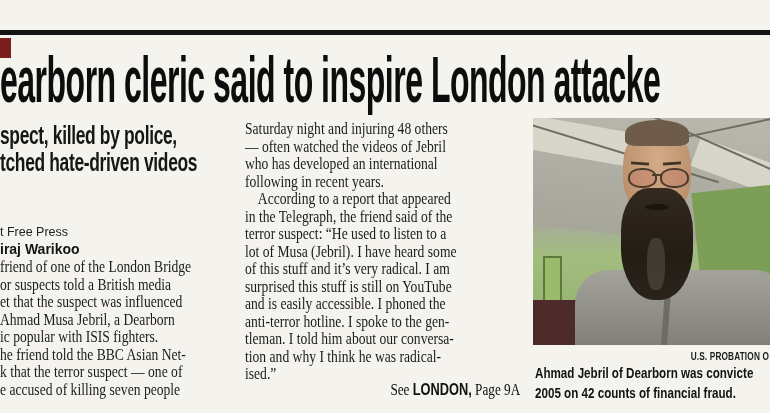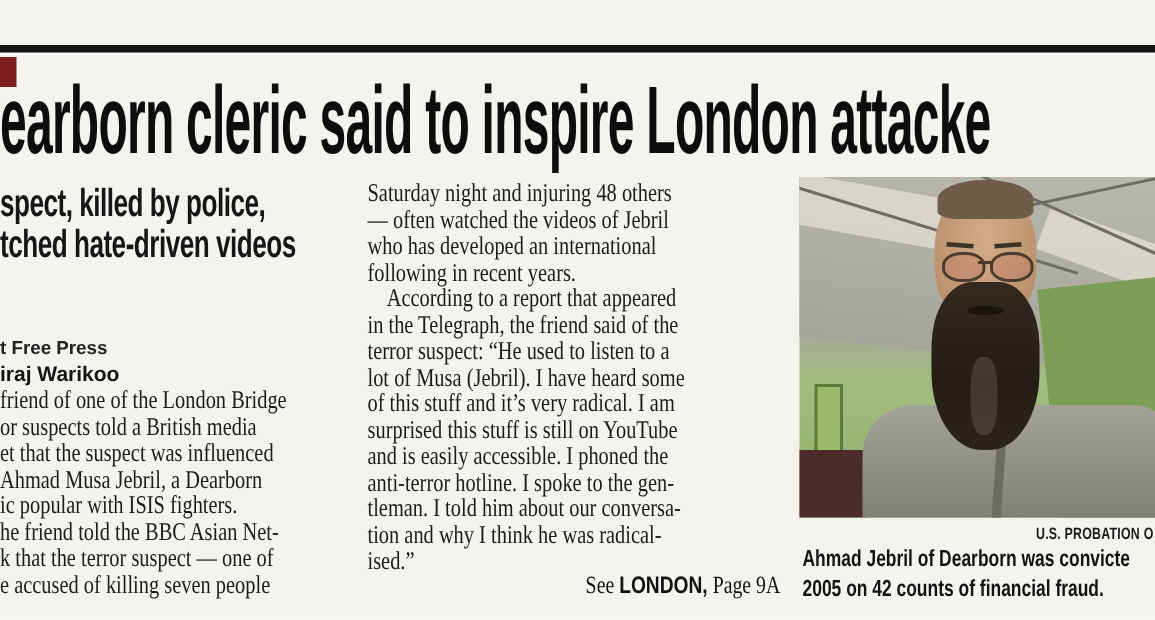--- a/index.html
+++ b/index.html
@@ -17,21 +17,21 @@
     font-size:64px;font-weight:bold;letter-spacing:-1px;white-space:nowrap;
     color:#0d0d0d;line-height:60px;
   }
   
   #subhead{
     left:0;top:122px;width:350px;transform:scaleX(0.67);transform-origin:0 0;
     font-size:26px;font-weight:bold;line-height:27px;white-space:pre;color:#161616;
     letter-spacing:-0.5px;
   }
   #byline{left:0;top:206px;font-size:14px;font-weight:bold;white-space:pre;margin-top:35px;}
-  #byline-org{left:0;top:225px;font-size:12.5px;font-weight:bold;white-space:pre;color:#222;}
+  #byline-org{left:0;top:225px;font-size:12.5px;font-weight:normal;white-space:pre;color:#222;}
   .serif-body{
     font-family:"Liberation Serif",serif;font-size:17px;line-height:17.5px;
     white-space:pre;color:#1b1b1b;transform:scaleX(0.80);transform-origin:0 0;
   }
   #left-body{left:0;top:258px;width:300px;}
   #mid-body{left:245px;top:120px;width:348px;}
   #jump-line{
     left:245px;top:380px;width:344px;transform:scaleX(0.80);transform-origin:0 0;
     text-align:right;font-family:"Liberation Serif",serif;font-size:16.5px;color:#111;
   }

